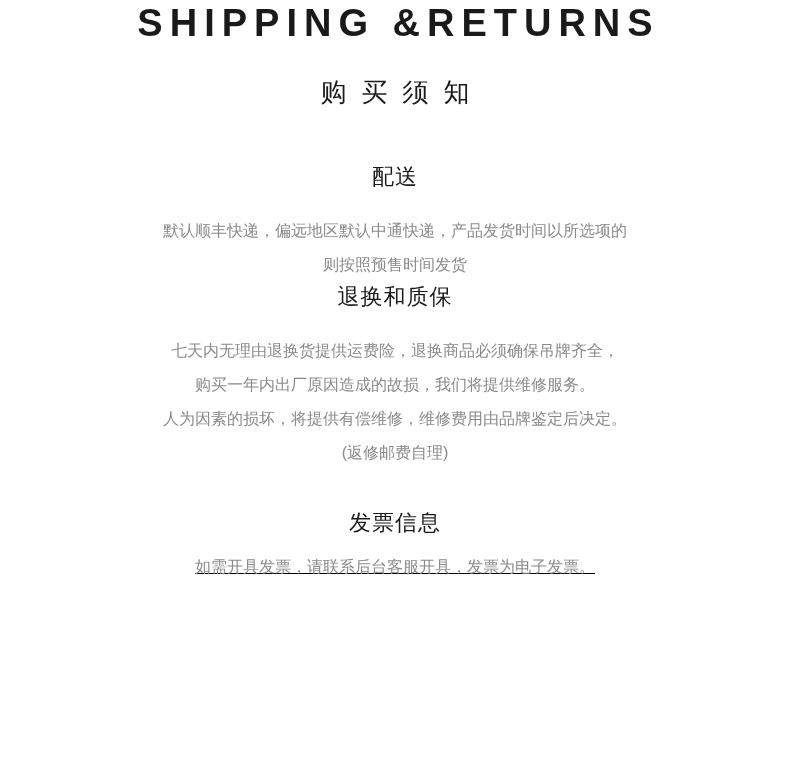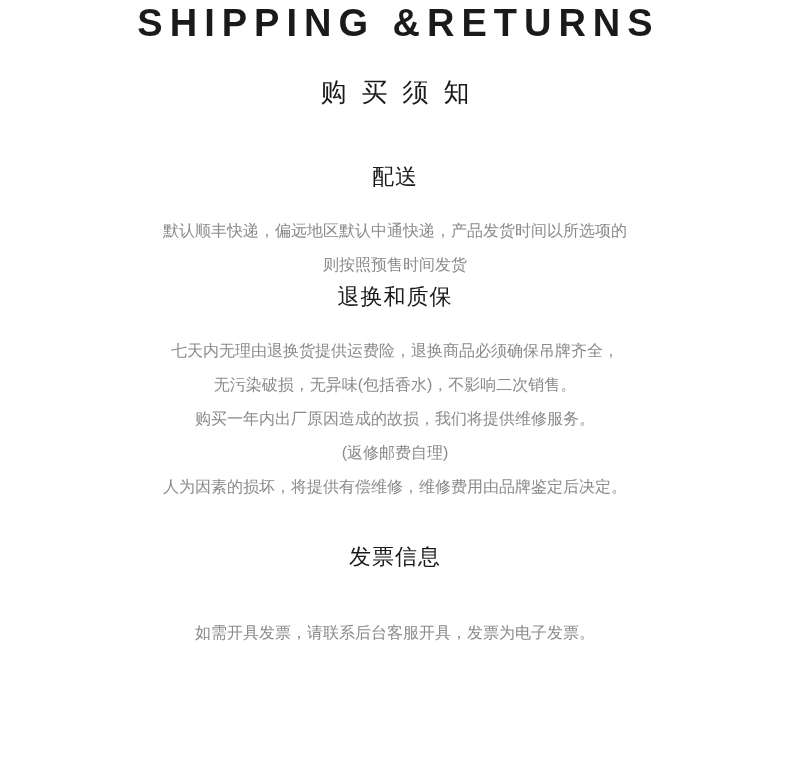--- a/index.html
+++ b/index.html
@@ -43,21 +43,21 @@
       margin: 0;
       font-size: 22px;
       line-height: 30px;
       font-weight: 400;
       letter-spacing: 1px;
       color: #1a1a1a;
     }
     .section-body {
       margin: 22px 0 0 0;
     }
-    .section-invoice .section-body { margin-top: 44px; }
+    .section-invoice .section-body { margin-top: 12px; text-decoration: underline; }
     .body-line {
       font-size: 16px;
       line-height: 34px;
       color: #8a8a8a;
       font-weight: 400;
     }
   </style>
 </head>
 <body>
 
@@ -72,24 +72,23 @@
     <div class="section-body">
       <div class="body-line">默认顺丰快递，偏远地区默认中通快递，产品发货时间以所选项的</div>
       <div class="body-line">则按照预售时间发货</div>
     </div>
   </section>
 
   <section class="section section-returns">
     <h3 class="section-heading">退换和质保</h3>
     <div class="section-body">
       <div class="body-line">七天内无理由退换货提供运费险，退换商品必须确保吊牌齐全，</div>
-      <div class="body-line">无污染破损，无异味(包括香水)，不影响二次销售。</div>
       <div class="body-line">购买一年内出厂原因造成的故损，我们将提供维修服务。</div>
+      <div class="body-line">人为因素的损坏，将提供有偿维修，维修费用由品牌鉴定后决定。</div>
       <div class="body-line">(返修邮费自理)</div>
-      <div class="body-line">人为因素的损坏，将提供有偿维修，维修费用由品牌鉴定后决定。</div>
     </div>
   </section>
 
   <section class="section section-invoice">
     <h3 class="section-heading">发票信息</h3>
     <div class="section-body">
       <div class="body-line">如需开具发票，请联系后台客服开具，发票为电子发票。</div>
     </div>
   </section>
 

